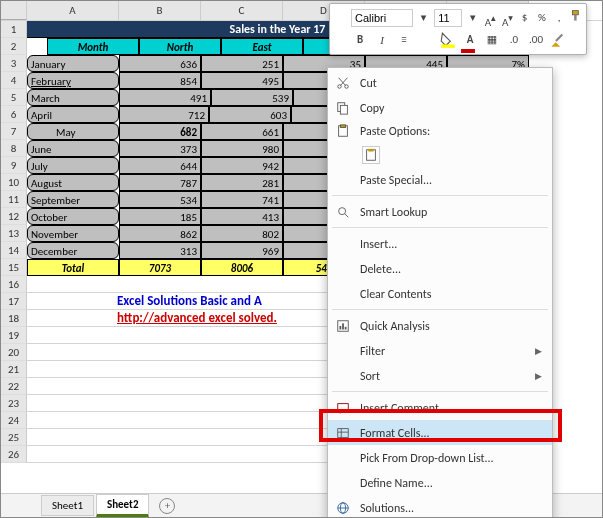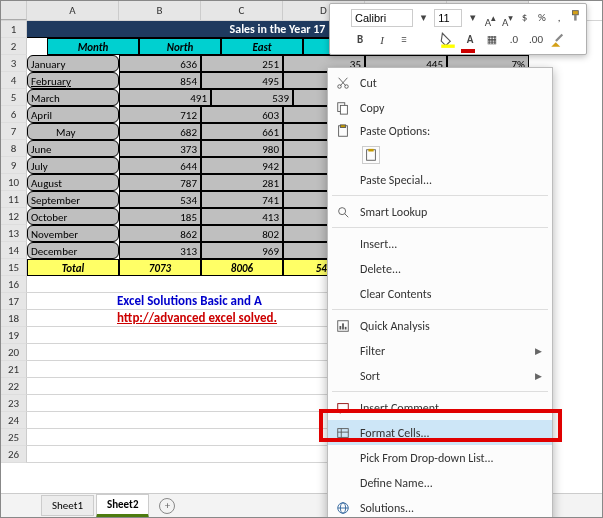--- a/index.html
+++ b/index.html
@@ -175,30 +175,30 @@
       <div class="cell month" style="width: 92px;">March</div>
       <div class="cell" style="width: 92px;">491</div>
       <div class="cell" style="width: 82px;">539</div>
       <div class="cell" style="width: 82px;">69</div>
       <div class="cell" style="width: 82px;"></div>
       <div class="cell" style="width: 82px;"></div>
     </div>
     <div class="row data">
       <div class="rowhdr">6</div>
       <div class="cell month" style="width: 92px;">April</div>
-      <div class="cell" style="width: 82px;">712</div>
+      <div class="cell" style="width: 90px;">712</div>
       <div class="cell" style="width: 82px;">603</div>
       <div class="cell" style="width: 82px;">99</div>
       <div class="cell" style="width: 82px;"></div>
       <div class="cell" style="width: 82px;"></div>
     </div>
     <div class="row data">
       <div class="rowhdr">7</div>
       <div class="cell month" style="width: 92px; padding-left: 28px;">May</div>
-      <div class="cell" style="width: 82px;">682</div>
+      <div class="cell" style="width: 82px; font-weight: bold;">682</div>
       <div class="cell" style="width: 82px;">661</div>
       <div class="cell" style="width: 82px;">11</div>
       <div class="cell" style="width: 82px;"></div>
       <div class="cell" style="width: 82px;"></div>
     </div>
     <div class="row data">
       <div class="rowhdr">8</div>
       <div class="cell month" style="width: 92px;">June</div>
       <div class="cell" style="width: 82px;">373</div>
       <div class="cell" style="width: 82px;">980</div>

